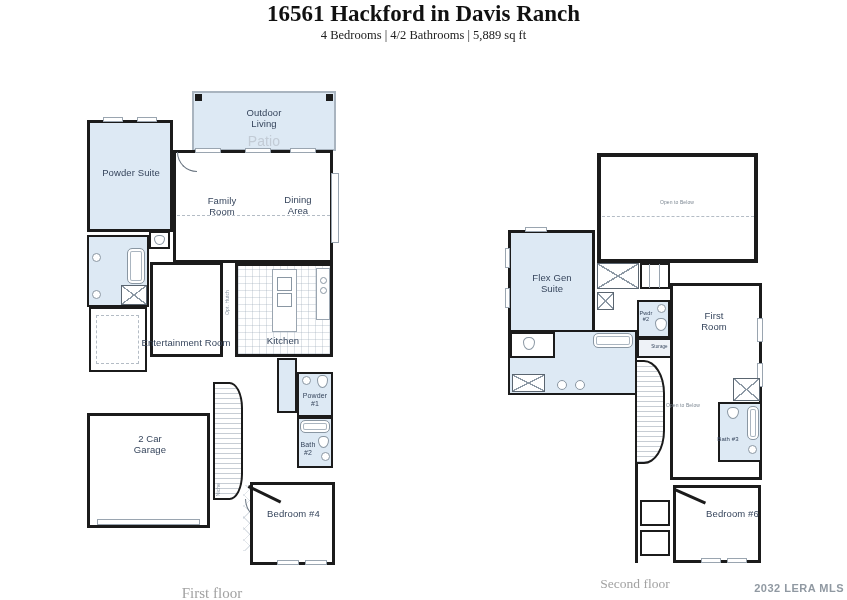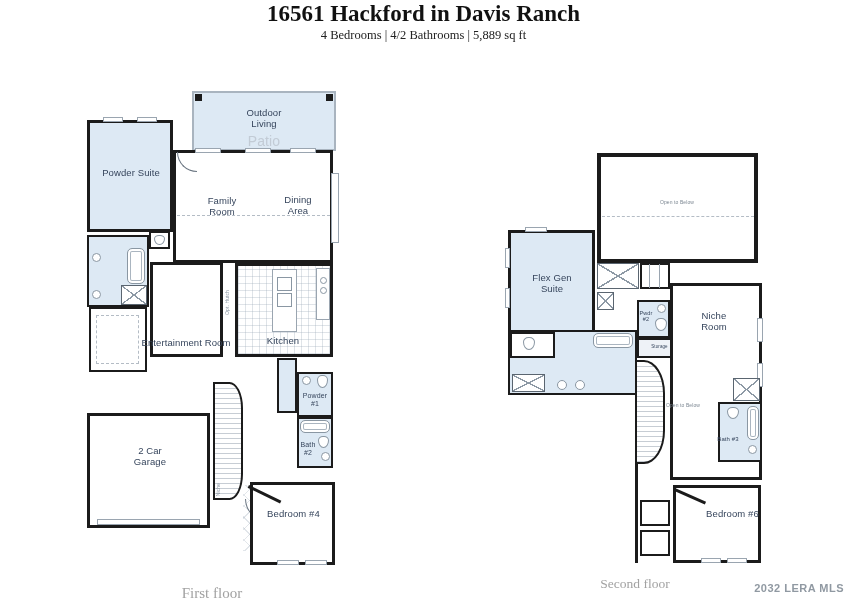--- a/index.html
+++ b/index.html
@@ -114,21 +114,21 @@
   <div class="lbl sm" style="left:215px;top:307px;width:30px;">Powder #1</div>
 
   <div class="room thin blue" style="left:212px;top:332px;width:36px;height:51px;"></div>
   <div class="fx tub" style="left:215px;top:335px;width:30px;height:13px;"></div>
   <div class="fx toilet" style="left:233px;top:351px;width:11px;height:12px;"></div>
   <div class="fx sinkc" style="left:236px;top:367px;width:9px;height:9px;"></div>
   <div class="lbl sm" style="left:212px;top:356px;width:22px;">Bath #2</div>
 
   <div class="room" style="left:2px;top:328px;width:123px;height:115px;"></div>
   <div class="counter" style="left:12px;top:434px;width:103px;height:6px;"></div>
-  <div class="lbl" style="left:37px;top:360px;width:56px;">2 Car Garage</div>
+  <div class="lbl" style="left:37px;top:348px;width:56px;">2 Car Garage</div>
 
   <div class="stairs" style="left:128px;top:297px;width:30px;height:118px;border-radius:0 45% 45% 0/0 22% 22% 0;"></div>
   <div class="lbl vert" style="left:131px;top:398px;">Niche</div>
   <div class="abs tilediag" style="left:158px;top:400px;width:36px;height:66px;"></div>
   <div class="arc" style="left:160px;top:414px;width:22px;height:22px;"></div>
 
   <div class="room" style="left:165px;top:397px;width:85px;height:83px;"></div>
   <div class="diag" style="left:164px;top:400px;width:36px;transform:rotate(26deg);"></div>
   <div class="win" style="left:192px;top:475px;width:22px;height:5px;"></div>
   <div class="win" style="left:220px;top:475px;width:22px;height:5px;"></div>
@@ -157,21 +157,21 @@
   <div class="room thin blue" style="left:132px;top:152px;width:33px;height:38px;"></div>
   <div class="fx sinkc" style="left:152px;top:156px;width:9px;height:9px;"></div>
   <div class="fx toilet" style="left:150px;top:170px;width:12px;height:13px;"></div>
   <div class="lbl xs" style="left:131px;top:162px;width:20px;">Pwdr #2</div>
   <div class="room thin" style="left:132px;top:190px;width:45px;height:20px;background:#eef2f7;"></div>
   <div class="lbl xxs" style="left:137px;top:196px;width:35px;">Storage</div>
 
   <div class="room" style="left:165px;top:135px;width:92px;height:197px;"></div>
   <div class="win" style="left:252px;top:170px;width:6px;height:24px;"></div>
   <div class="win" style="left:252px;top:215px;width:6px;height:24px;"></div>
-  <div class="lbl" style="left:186px;top:162px;width:46px;">Niche Room</div>
+  <div class="lbl" style="left:186px;top:162px;width:46px;">First Room</div>
 
   <div class="room thin blue tile" style="left:3px;top:182px;width:129px;height:65px;"></div>
   <div class="room thin" style="left:5px;top:184px;width:45px;height:26px;"></div>
   <div class="fx toilet" style="left:18px;top:189px;width:12px;height:13px;"></div>
   <div class="xbox" style="left:7px;top:226px;width:33px;height:18px;"></div>
   <div class="fx sinkc" style="left:52px;top:232px;width:10px;height:10px;"></div>
   <div class="fx sinkc" style="left:70px;top:232px;width:10px;height:10px;"></div>
   <div class="fx tub" style="left:88px;top:185px;width:40px;height:15px;"></div>
 
   <div class="stairs" style="left:130px;top:212px;width:30px;height:104px;border-radius:0 70% 70% 0/0 32% 32% 0;"></div>

